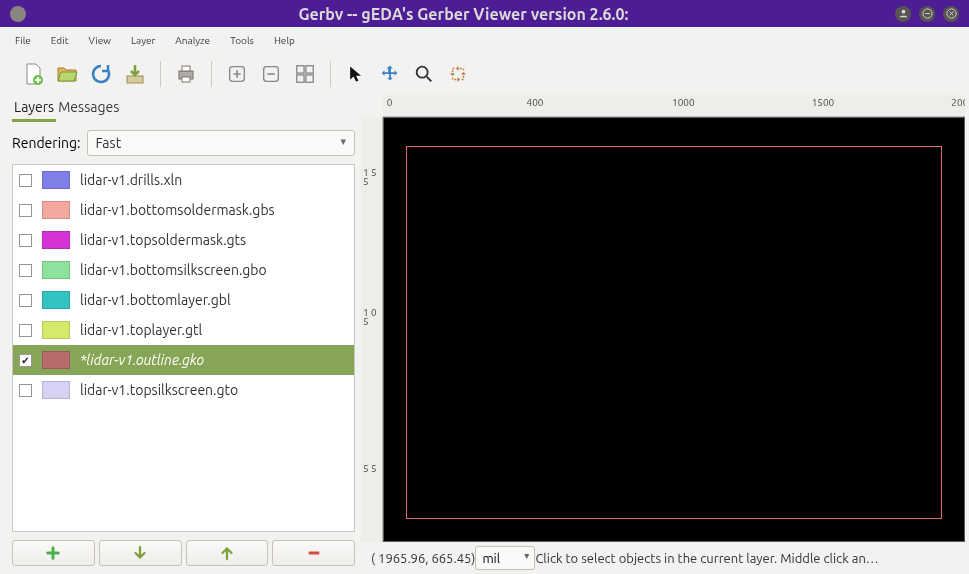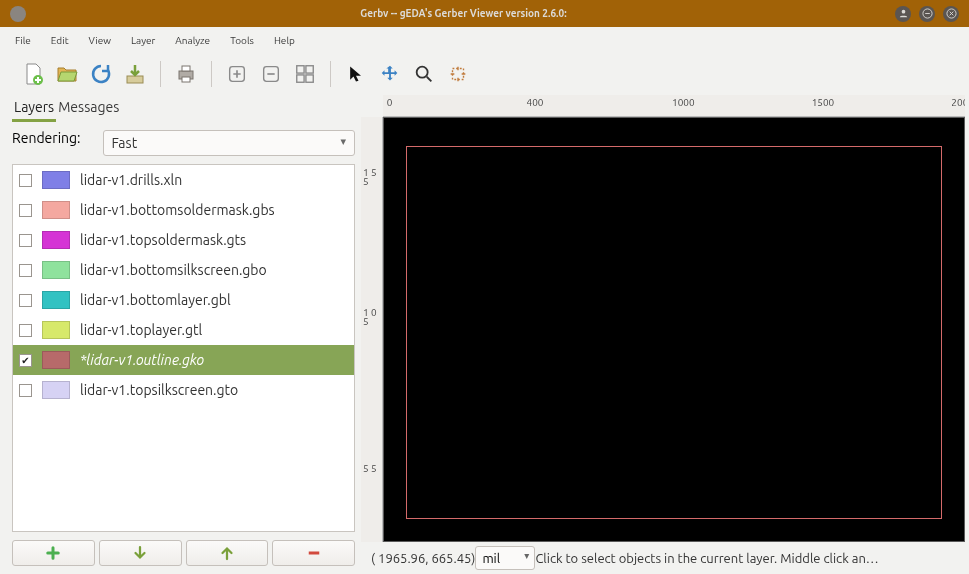--- a/index.html
+++ b/index.html
@@ -1,31 +1,31 @@
 <!DOCTYPE html>
 <html><head>
 <meta charset="utf-8">
 <style>
 * { box-sizing: border-box; margin: 0; padding: 0; font-family: "Ubuntu", "DejaVu Sans", sans-serif; }
 body { width: 969px; height: 574px; background: #f2f2f0; display: flex; flex-direction: column; overflow: hidden; }
-.titlebar { height: 27px; background: #a16207; color: #dcdad7; display: flex; align-items: center; padding: 0 10px; font-size: 10px; }
+.titlebar { height: 27px; background: #4c1d95; color: #dcdad7; display: flex; align-items: center; padding: 0 10px; font-size: 16px; }
 .titlebar .title { flex: 1; text-align: center; font-weight: 600; }
 .titlebar .tb-icons { display: flex; gap: 8px; }
 .tb-icon { width: 16px; height: 16px; border-radius: 50%; display: flex; align-items: center; justify-content: center; font-size: 11px; background: #5a5552; }
 .menubar { height: 26px; display: flex; align-items: center; padding: 0 6px; gap: 2px; font-size: 10px; color: #3a3a3a; }
 .menu-item { padding: 3px 9px; border-radius: 3px; }
 .toolbar { height: 42px; display: flex; align-items: center; padding: 0 10px 0 18px; gap: 4px; }
 .tbtn { width: 30px; height: 30px; display: flex; align-items: center; justify-content: center; border-radius: 3px; }
 .toolbar .sep { width: 1px; height: 26px; background: #cdc9c5; margin: 0 6px; }
 .content { flex: 1; display: flex; min-height: 0; }
 .sidebar { width: 361px; display: flex; flex-direction: column; padding: 0 0 0 6px; }
 .tabs { display: flex; gap: 0; font-size: 14px; padding: 2px 6px 0 6px; }
 .tab { padding: 2px 2px 4px 2px; color: #3a3a3a; }
 .tab.active { border-bottom: 3px solid #84a244; color: #222; }
-.render-row { display: flex; gap: 22px; padding: 8px 6px; font-size: 14px; }
+.render-row { display: flex; align-items: center; gap: 6px; padding: 8px 6px; font-size: 14px; }
 .render-select { flex: 1; height: 26px; border: 1px solid #c5c0bb; background: #fbfaf9; border-radius: 3px; padding: 0 24px 0 8px; font-size: 14px; color: #333; position: relative; text-align: left; }
 .render-select::after { content: "\25BE"; position: absolute; right: 8px; top: 4px; color: #6a6a6a; font-size: 11px; }
 .layer-list { flex: 1; background: #fff; border: 1px solid #c9c5c0; margin: 0 6px; overflow: auto; }
 .layer-row { display: flex; align-items: center; height: 30px; padding: 0 6px; font-size: 14px; color: #333; gap: 10px; }
 .layer-row.selected { background: #87a556; color: #fff; font-style: italic; }
 .cbx { width: 13px; height: 13px; border: 1px solid #9a958f; background: #fff; display: flex; align-items: center; justify-content: center; font-size: 10px; color: #222; }
 .swatch { width: 28px; height: 18px; border: 1px solid rgba(0,0,0,.15); }
 .layer-btns { display: flex; gap: 4px; padding: 8px 6px; }
 .lbtn { flex: 1; height: 26px; border: 1px solid #c5c0bb; border-radius: 3px; background: linear-gradient(#fbfaf9,#efedea); display: flex; align-items: center; justify-content: center; }
 .canvas-wrap { flex: 1; display: flex; flex-direction: column; min-width: 0; padding: 0 4px 0 0; }

